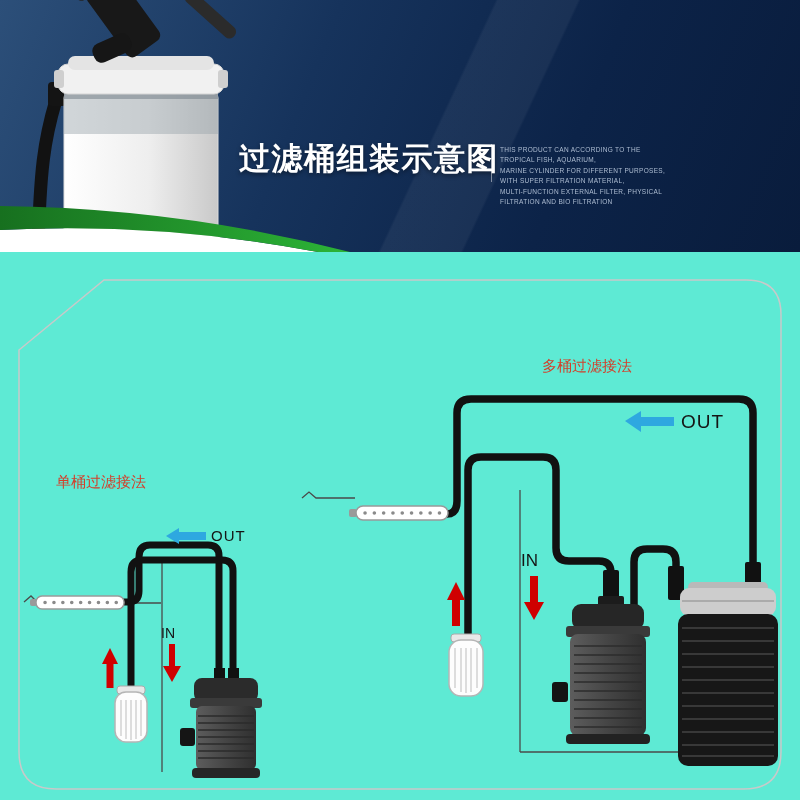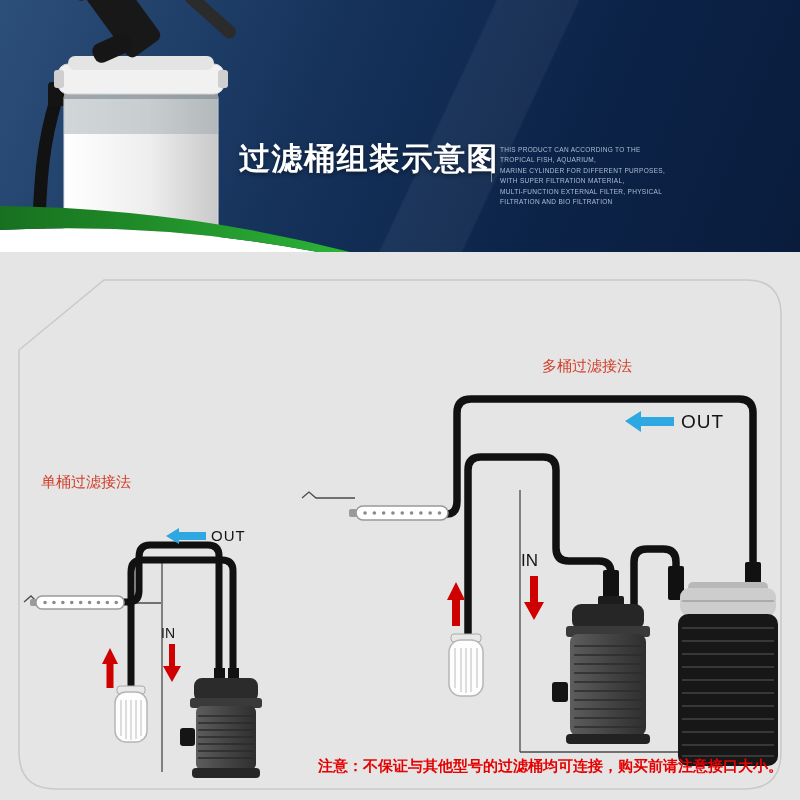--- a/index.html
+++ b/index.html
@@ -1,16 +1,16 @@
 <!DOCTYPE html>
 <html><head>
 <meta charset="utf-8">
 <style>
   html,body{margin:0;padding:0;background:#fff;}
-  #stage{position:relative;width:800px;height:800px;background:#e5e5e5;overflow:hidden;
+  #stage{position:relative;width:800px;height:800px;background:#5eead4;overflow:hidden;
          font-family:"Liberation Sans","DejaVu Sans",sans-serif;}
   
   .banner{position:absolute;left:0;top:0;width:800px;height:252px;
           background:linear-gradient(112deg,#2c4f79 0%,#16335c 38%,#0c2348 70%,#091c3c 100%);}
   .banner::after{content:"";position:absolute;inset:0;pointer-events:none;
           background:linear-gradient(115deg,transparent 54%,rgba(255,255,255,.05) 54.3%,rgba(255,255,255,.05) 63%,transparent 63.3%);}
   .banner-title{position:absolute;left:239px;top:138px;font-size:31px;font-weight:bold;color:#ffffff;
           letter-spacing:1.5px;text-shadow:0 2px 4px rgba(0,0,0,.45);z-index:5;}
   .banner-divider{position:absolute;left:491px;top:144px;width:1px;height:38px;background:rgba(255,255,255,.45);z-index:5;}
   .banner-sub{position:absolute;left:500px;top:145px;width:175px;font-size:6.5px;line-height:1.6;
@@ -19,21 +19,21 @@
   .product-svg{position:absolute;left:14px;top:0;width:238px;height:252px;z-index:3;}
   .swoosh-svg{position:absolute;left:0;bottom:0;width:352px;height:64px;z-index:6;}
   
   .main-svg{position:absolute;left:0;top:0;width:800px;height:800px;z-index:1;}
   .lbl{position:absolute;font-weight:normal;white-space:nowrap;z-index:4;}
   .lbl-red{color:#d2402c;font-size:15px;}
   .out-left{left:211px;top:527px;font-size:15px;color:#151515;letter-spacing:1px;}
   .out-right{left:681px;top:411px;font-size:19px;color:#151515;letter-spacing:1px;}
   .in-left{left:161px;top:625px;font-size:14px;color:#151515;}
   .in-right{left:521px;top:551px;font-size:17px;color:#151515;}
-  .left-title{left:41px;top:473px;text-align:center;}
+  .left-title{left:56px;top:473px;text-align:center;}
   .right-title{left:542px;top:357px;}
   .note{position:absolute;left:318px;top:757px;font-size:15px;font-weight:bold;color:#e60000;z-index:4;white-space:nowrap;}
 </style>
 </head>
 <body>
 
 <div id="stage">
 
   <div class="banner">
 
@@ -185,15 +185,14 @@
       </g>
     </g>
   </svg>
 
   <div class="lbl lbl-red left-title">单桶过滤接法</div>
   <div class="lbl lbl-red right-title">多桶过滤接法</div>
   <div class="lbl out-left">OUT</div>
   <div class="lbl in-left">IN</div>
   <div class="lbl out-right">OUT</div>
   <div class="lbl in-right">IN</div>
-  <div class="note">注意：不保证与其他型号的过滤桶均可连接，购买前请注意接口大小。</div>
 
 </div>
 
 </body></html>

